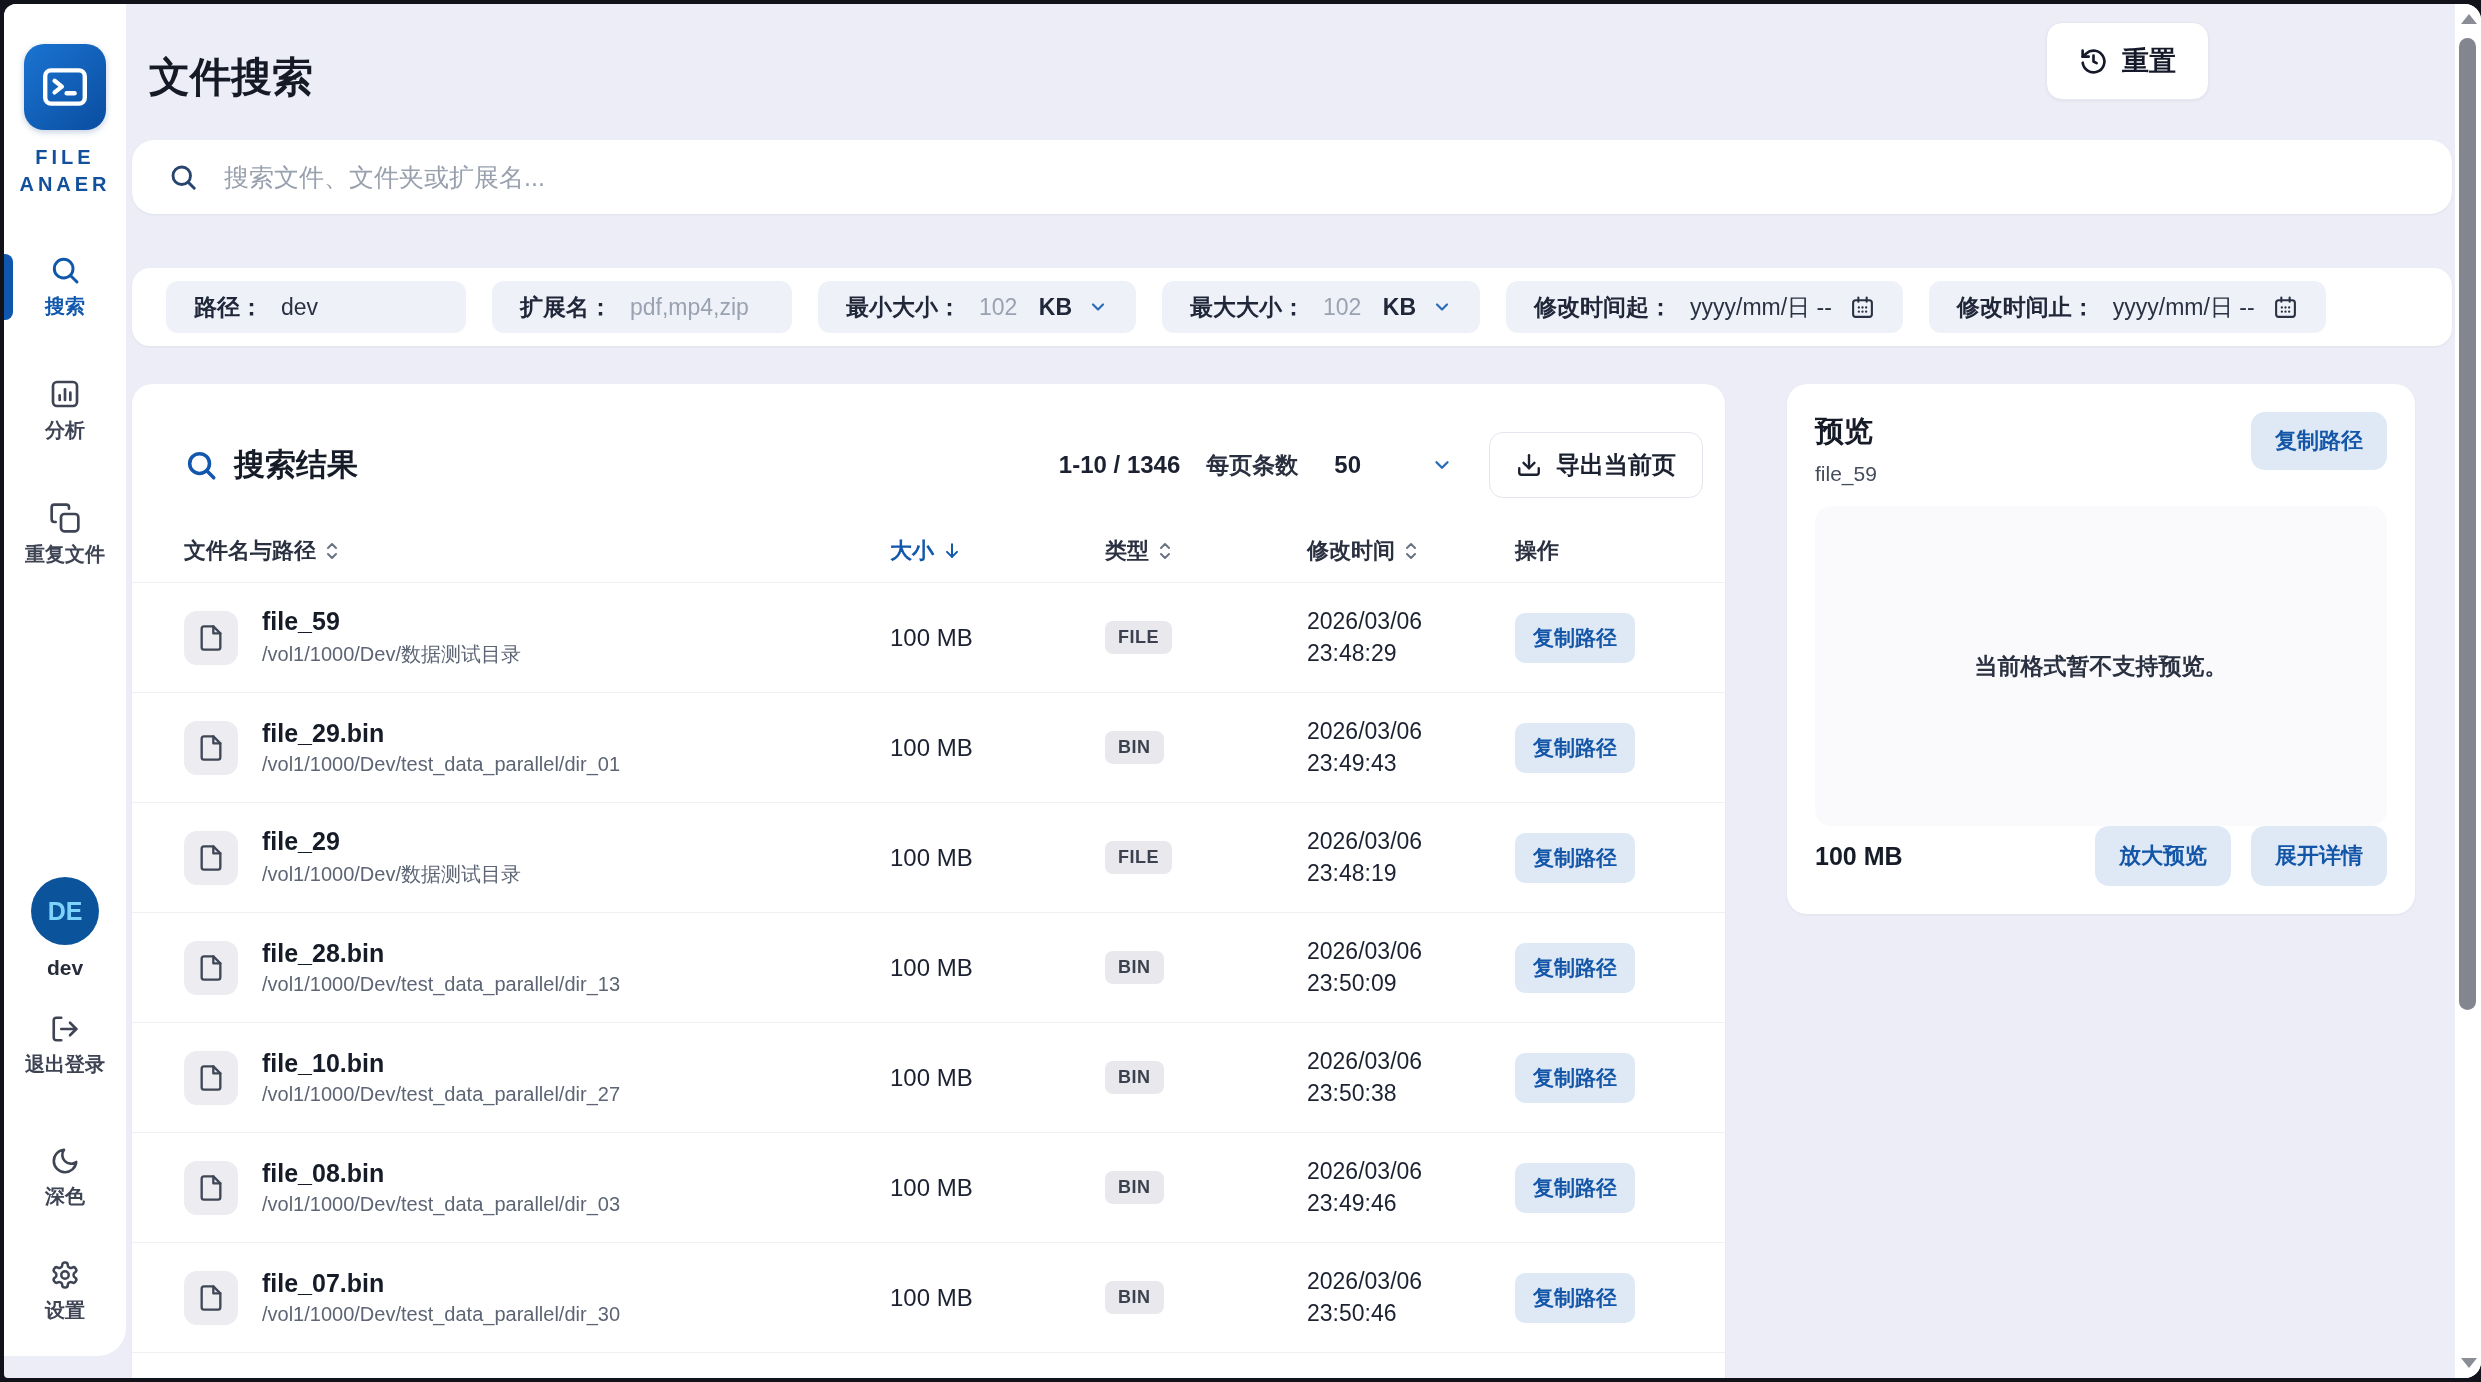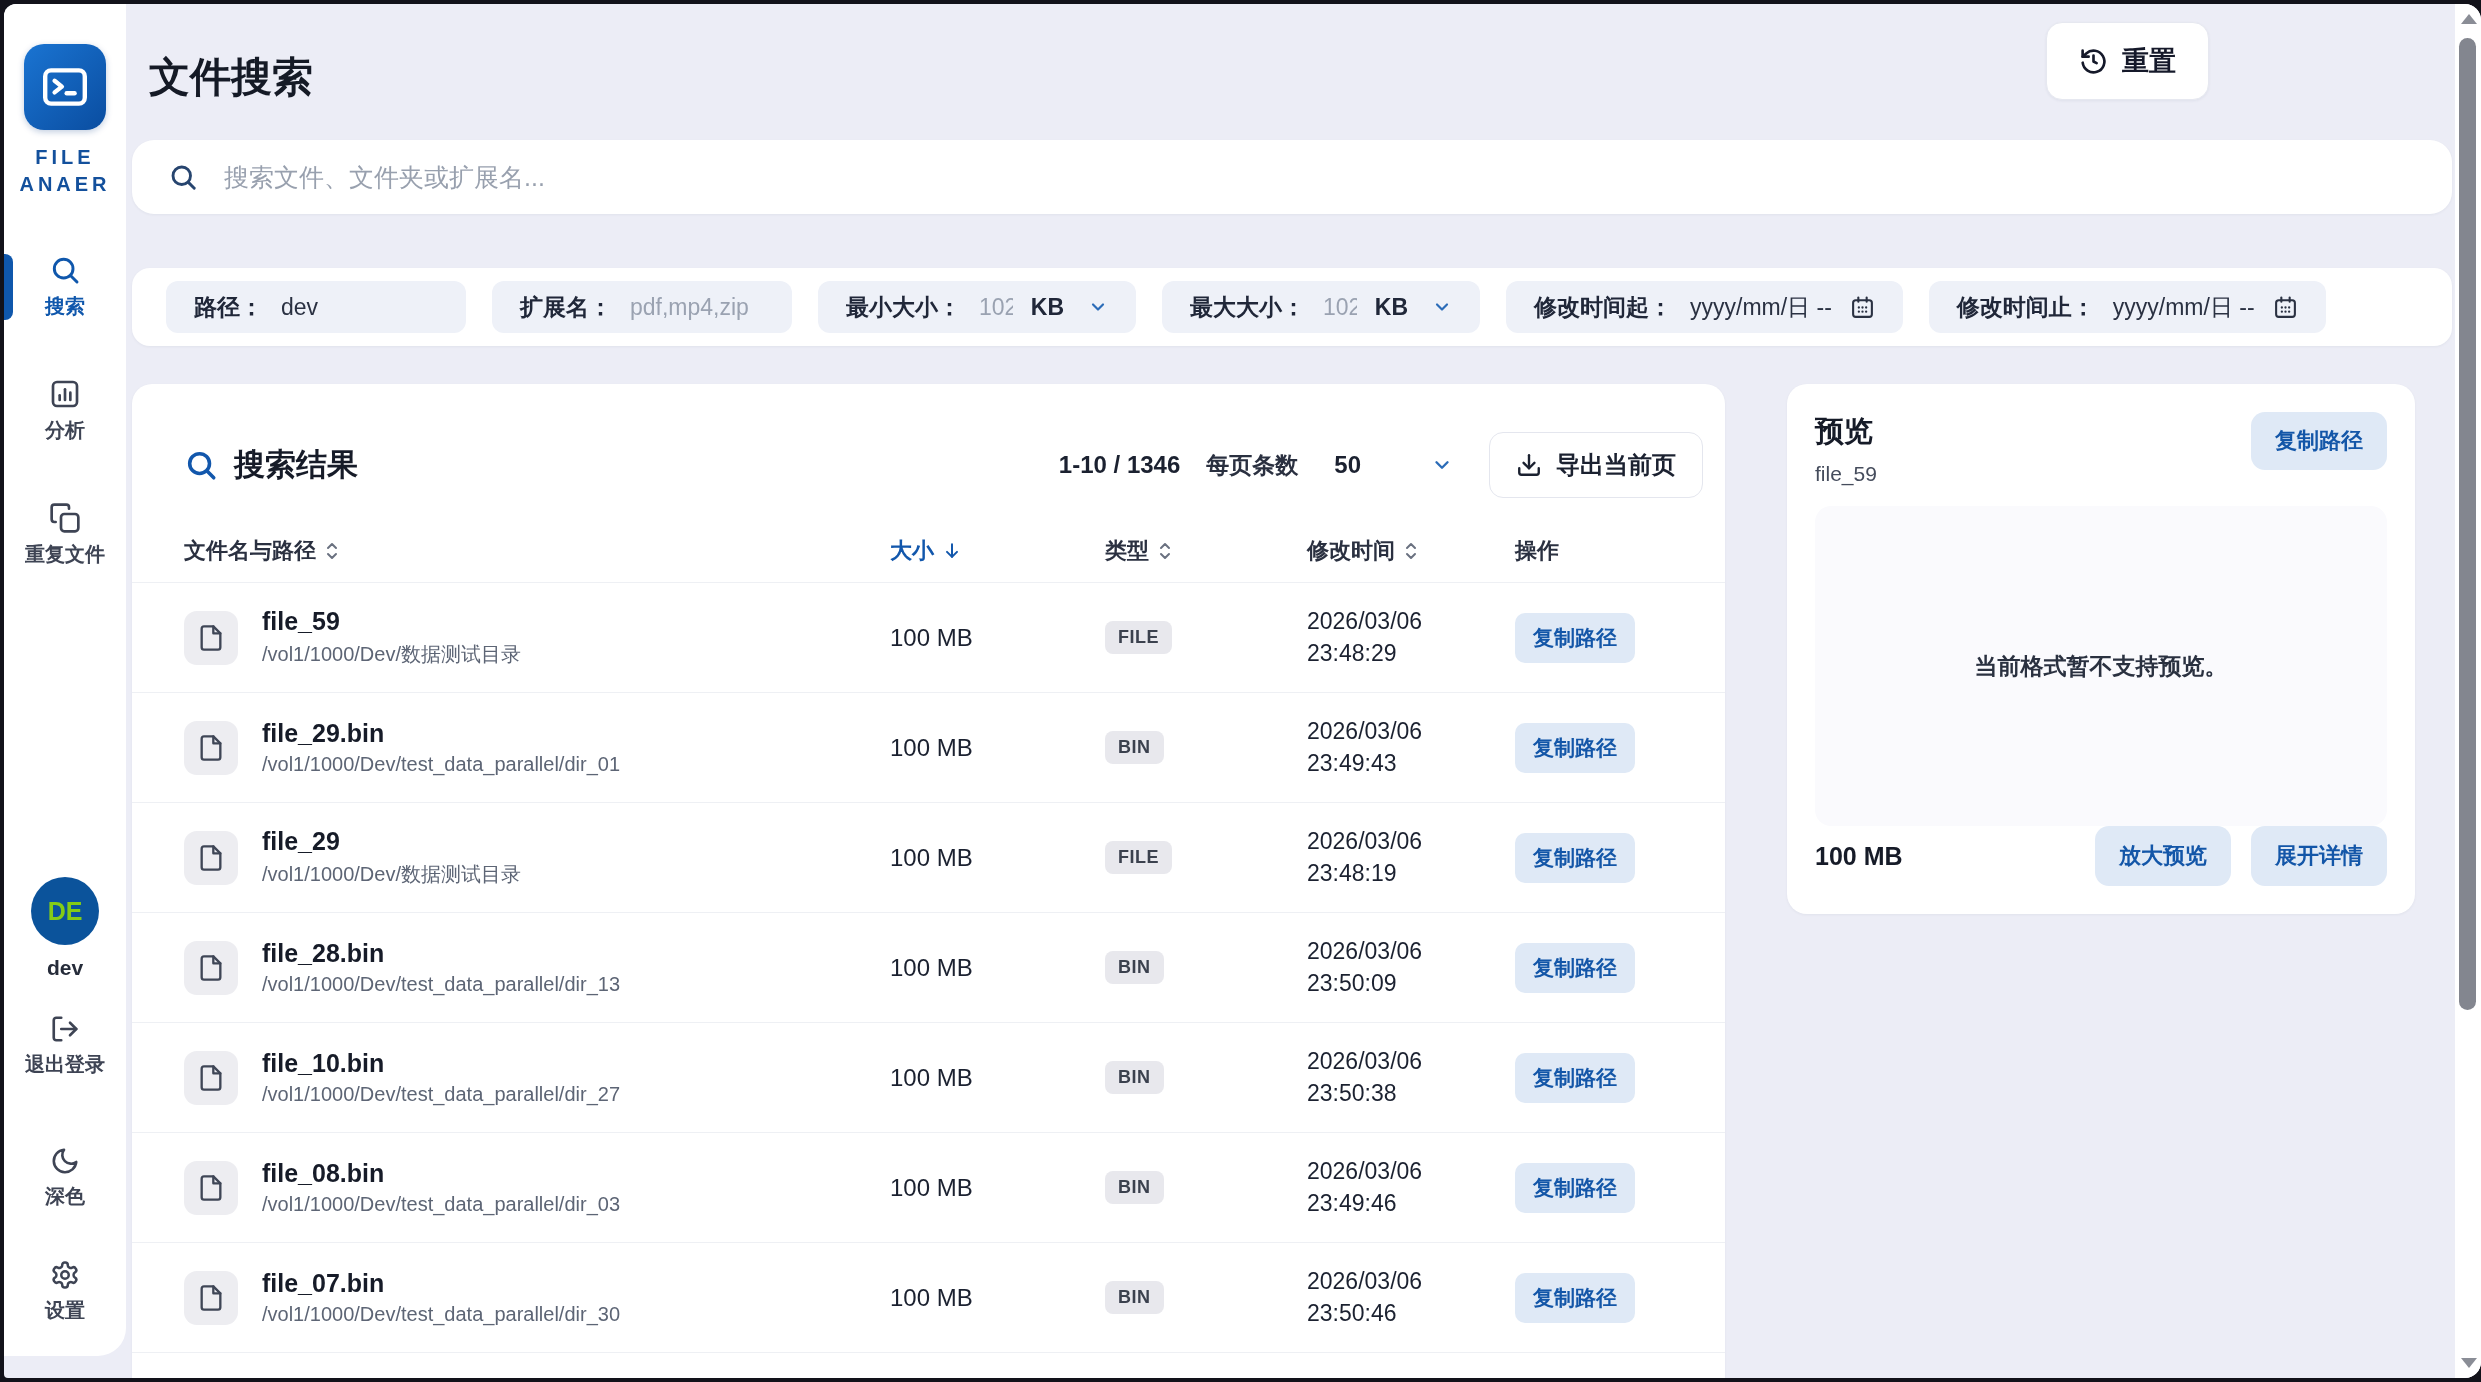--- a/index.html
+++ b/index.html
@@ -34,21 +34,21 @@
     display:flex; align-items:center; justify-content:center;
     box-shadow:0 2px 6px rgba(10,60,130,.25);
   }
   .logo-text { position:absolute; left:0; top:140px; width:122px; text-align:center;
     font-size:20px; font-weight:800; letter-spacing:4px; color:#13509c; line-height:1.35; }
   .nav-item { position:absolute; left:0; width:122px; display:flex; flex-direction:column; align-items:center; gap:7px;
     color:#3e4454; font-size:20px; font-weight:600; cursor:pointer; }
   .nav-item .nv-ico { color:#3e4454; }
   .nav-item.active, .nav-item.active .nv-ico { color:#0f57ac; }
   .avatar { position:absolute; left:27px; top:873px; width:68px; height:68px; border-radius:50%;
-    background:#0b539b; color:#84cc16; display:flex; align-items:center; justify-content:center;
+    background:#0b539b; color:#7dd3fc; display:flex; align-items:center; justify-content:center;
     font-size:25px; font-weight:800; }
   .avatar-name { position:absolute; left:0; top:952px; width:122px; text-align:center; font-size:21px; font-weight:600; color:#262c3a; }
 
   
   .page-title { position:absolute; left:145px; top:46px; font-size:41px; font-weight:800; color:#151a26; }
   .btn-reset {
     position:absolute; left:2042px; top:18px; height:78px; padding:0 32px;
     background:#ffffff; border:1px solid #e6e8f0; border-radius:16px;
     display:flex; align-items:center; gap:14px; font-size:27px; font-weight:700; color:#15192a;
     box-shadow:0 1px 3px rgba(20,30,60,.06); cursor:pointer;
@@ -74,21 +74,21 @@
     background:#ffffff; border-radius:18px; display:flex; align-items:center; gap:26px; padding:0 34px;
     box-shadow:0 1px 3px rgba(20,30,60,.05);
   }
   .chip {
     height:52px; background:#eef1f8; border-radius:12px; display:flex; align-items:center;
     padding:0 28px; gap:18px; font-size:23px; white-space:nowrap;
   }
   .chip .lbl { font-weight:700; color:#202739; }
   .chip .val { color:#2a3142; }
   .chip .ph  { color:#9aa2b1; }
-  .chip .unit { font-weight:700; color:#202739; display:flex; align-items:center; gap:24px; }
+  .chip .unit { font-weight:700; color:#202739; display:flex; align-items:center; gap:16px; }
   .chip .num { width:64px; overflow:hidden; }
   .chip-path { width:300px; }
   .chip-ext  { width:300px; }
   .chip-size { width:318px; justify-content:space-between; }
   .chip-date { }
 
   
   .results-card {
     position:absolute; left:128px; top:380px; width:1593px; height:1000px;
     background:#ffffff; border-radius:20px 20px 0 0; box-shadow:0 1px 3px rgba(20,30,60,.05);

